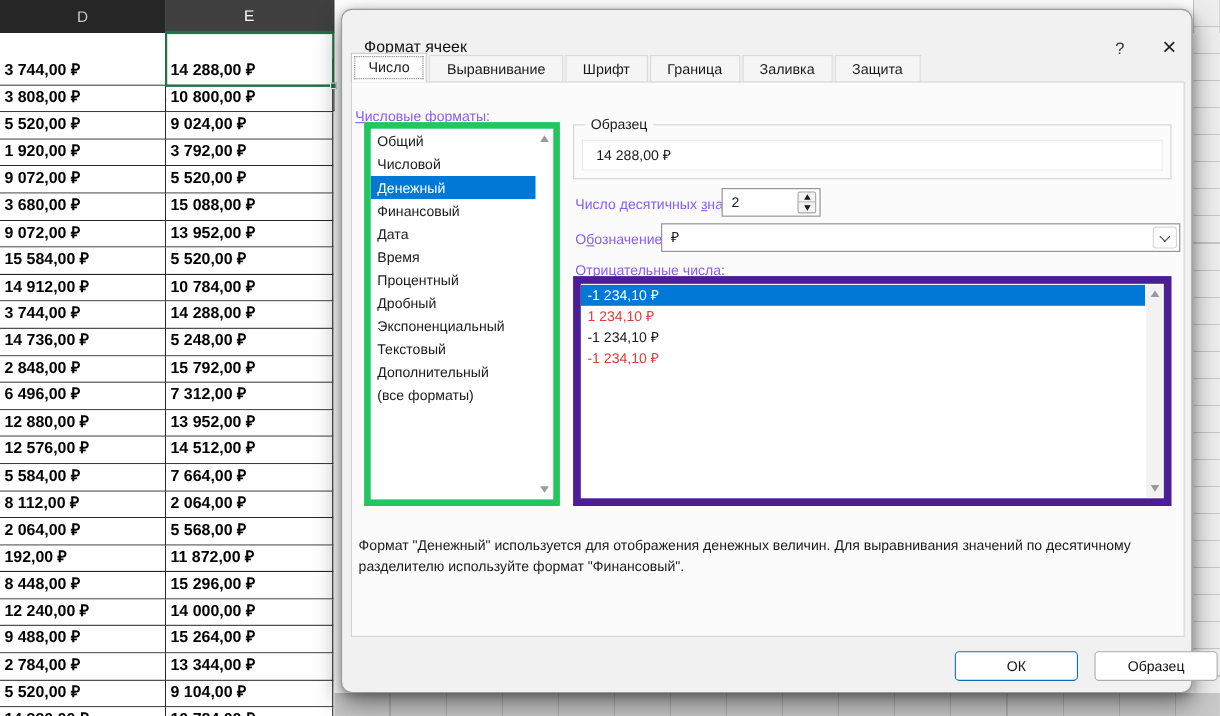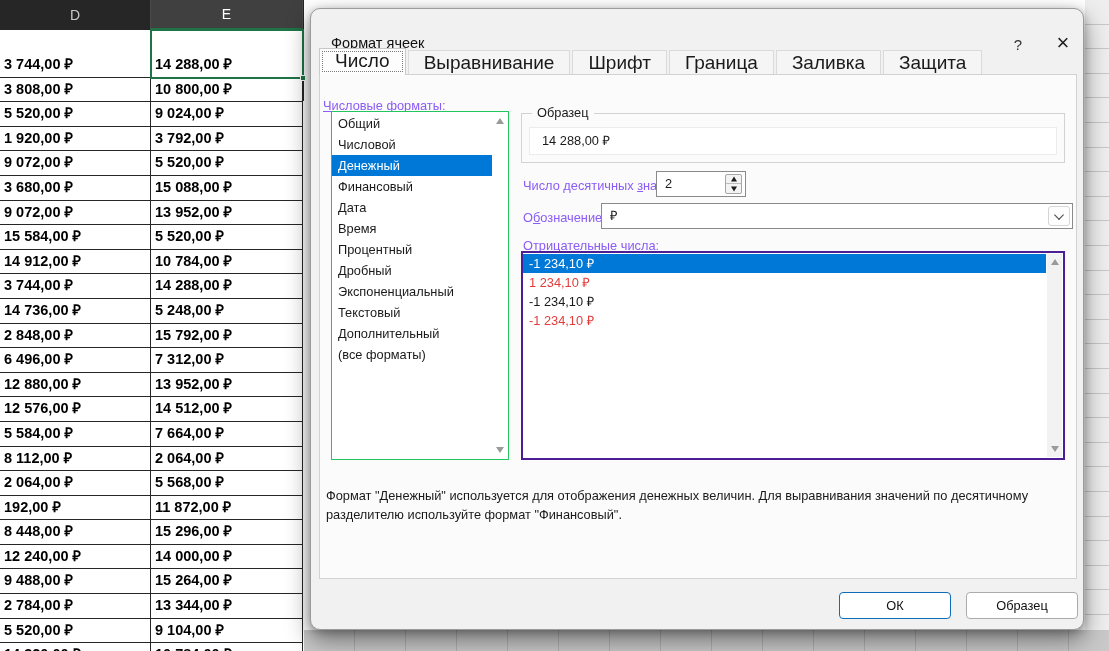--- a/index.html
+++ b/index.html
@@ -47,32 +47,32 @@
             font-size:12.8px; color:#1a1a1a; }
   .dlg-titlebar { position:absolute; left:0; top:16px; width:100%; height:38px; }
   .dlg-title { position:absolute; left:20px; top:10px; font-size:14.5px; color:#111; }
   .dlg-help { position:absolute; left:694px; top:8px; width:26px; height:24px; text-align:center;
               font-size:15px; color:#333; line-height:24px; cursor:default; }
   .dlg-close { position:absolute; left:736px; top:4px; width:32px; height:30px; text-align:center;
                font-size:22px; font-weight:300; color:#222; line-height:28px; cursor:default; }
 
   .tabs { position:absolute; left:8px; top:39px; height:27px; display:flex; align-items:flex-end; }
   .tab { height:25px; padding:0 15px; background:#f5f5f5; border:1px solid #dadada; border-bottom:none;
-         font-size:19px; line-height:24px; color:#1a1a1a; margin-right:2px; }
+         font-size:13px; line-height:24px; color:#1a1a1a; margin-right:2px; }
   .tab.active { height:27px; background:#fdfdfd; border:1px solid #c9c9c9; border-bottom:none;
                 outline:1px dotted #7a7a7a; outline-offset:-4px; position:relative; z-index:2; }
 
   .page { position:absolute; left:8px; top:65px; width:758px; height:505px;
           background:#fbfbfb; border:1px solid #d2d2d2; }
 
   .lbl { position:absolute; font-size:12.8px; color:#8b5cf6; white-space:nowrap; }
   .lbl u { text-decoration:underline; }
 
   .fmt-list { position:absolute; left:20px; top:102px; width:178px; height:349px;
-              background:#fff; border:1px solid #22c55e; overflow:hidden; }
+              background:#fff; border:6px solid #22c55e; overflow:hidden; }
   .fmt-inner { position:absolute; left:0; top:1px; right:16px; bottom:1px; }
   .fmt-item { height:21px; line-height:21px; padding-left:6px; font-size:12.8px; color:#1a1a1a; white-space:nowrap; }
   .fmt-item.sel { background:#0078d7; color:#fff; }
   .vscroll { position:absolute; top:1px; right:1px; bottom:1px; width:15px; background:#fff; }
   .vscroll.gray { background:#f2f2f2; }
   .arr { position:absolute; left:50%; transform:translateX(-50%); width:0; height:0;
          border-left:4.5px solid transparent; border-right:4.5px solid transparent; }
   .arr.up   { top:5px;    border-bottom:6px solid #9a9a9a; }
   .arr.down { bottom:5px; border-top:6px solid #9a9a9a; }
 
@@ -98,32 +98,32 @@
   .combo { position:absolute; left:290px; top:194px; width:472px; height:26px;
            background:#fff; border:1px solid #8a8a8a; }
   .combo-val { position:absolute; left:8px; top:0; line-height:24px; font-size:12.8px; }
   .combo-btn { position:absolute; right:2px; top:2px; width:22px; height:20px;
                background:#fdfdfd; border:1px solid #d5d5d5; border-radius:3px; }
   .chev { position:absolute; left:50%; top:42%; width:7px; height:7px;
           border-right:1.4px solid #444; border-bottom:1.4px solid #444;
           transform:translate(-50%,-50%) rotate(45deg); }
 
   .neg-list { position:absolute; left:210px; top:242px; width:544px; height:209px;
-              background:#fff; border:2px solid #4c1d95; overflow:hidden; }
+              background:#fff; border:7px solid #4c1d95; overflow:hidden; }
   .neg-inner { position:absolute; left:0; top:1px; right:17px; bottom:1px; }
   .neg-item { height:19px; line-height:19px; padding-left:6px; font-size:12.8px; white-space:nowrap; }
   .neg-item.sel { background:#0078d7; color:#fff; }
   .neg-item.red { color:#e03c3c; }
   .neg-item.black { color:#1a1a1a; }
 
   .desc { position:absolute; left:15px; top:477px; width:744px; font-size:12.8px;
           line-height:19px; color:#1a1a1a; }
 
   .btn { position:absolute; width:112px; height:27px; background:#fff; border-radius:4px;
-         font-size:12.8px; text-align:center; line-height:25px; color:#111; cursor:default; }
+         font-size:12.8px; text-align:center; line-height:25px; color:#111; cursor:default;margin-left:29px; }
   .btn.ok { left:528px; top:583px; border:1.6px solid #0f6cbd; }
   .btn.cancel { left:655px; top:583px; border:1px solid #ababab; }
 </style>
 </head>
 <body>
 
 <div class="stage">
 
   <div class="sheet">
     <div class="col-headers">

